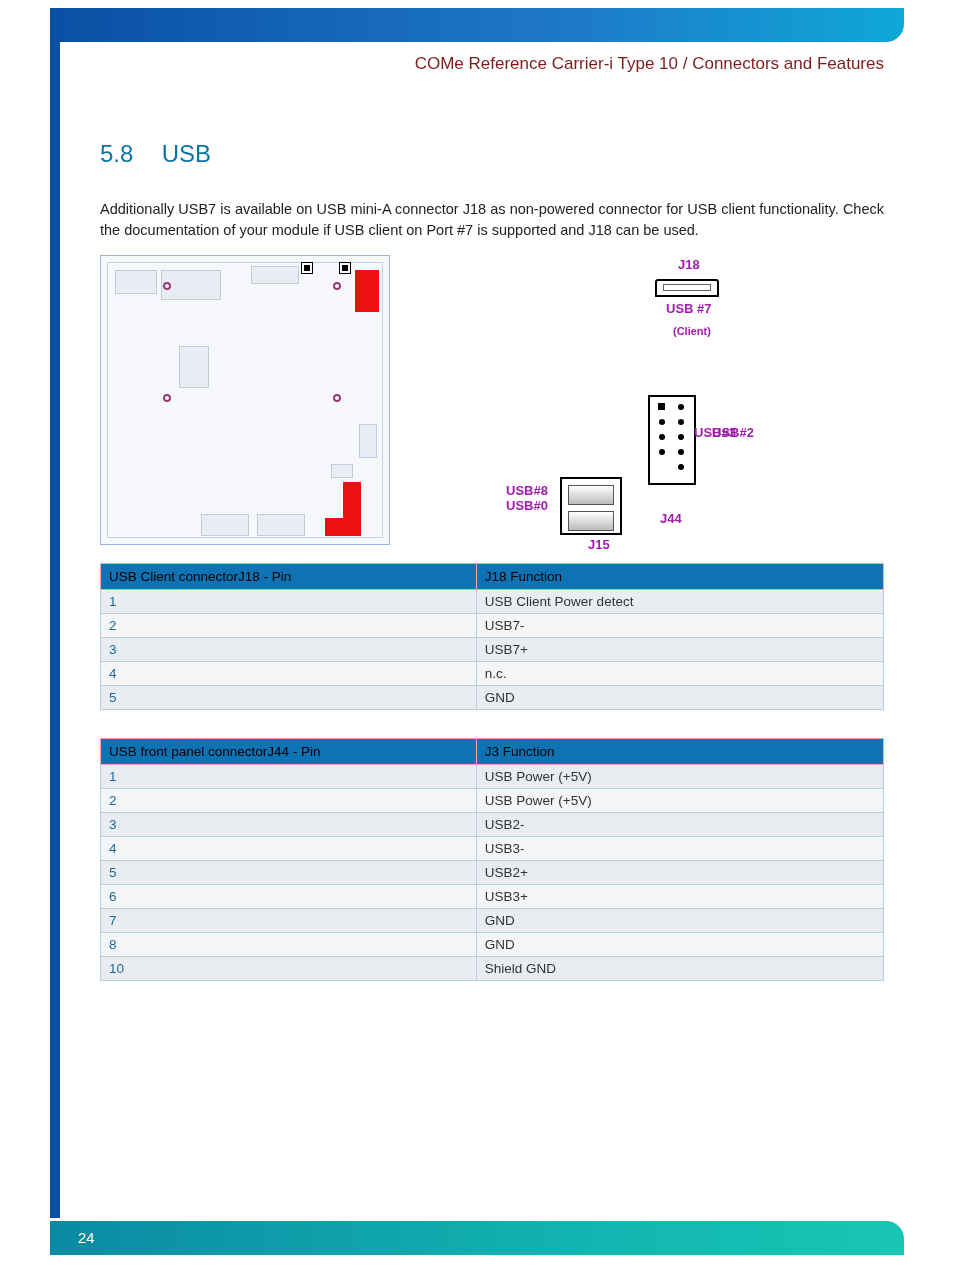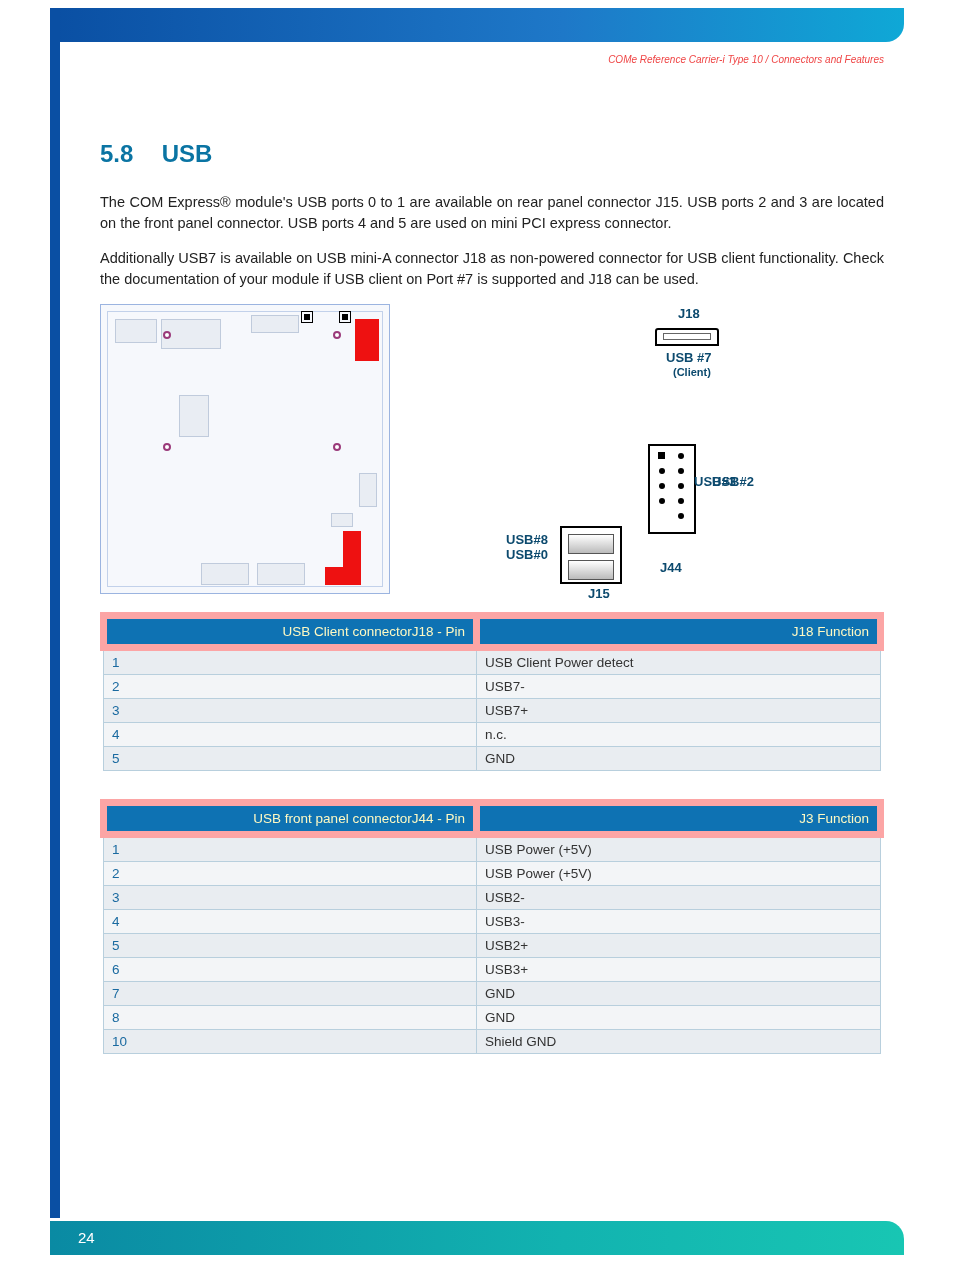--- a/index.html
+++ b/index.html
@@ -16,61 +16,61 @@
     top: 8px; left: 50px; right: 50px; height: 34px;
     background: linear-gradient(90deg, #0a4fa3 0%, #1e78c8 60%, #0fa8d6 100%);
     border-bottom-right-radius: 18px;
   }
   .spine {
     position: absolute; top: 8px; left: 50px; width: 10px; height: 1210px;
     background: #0a4fa3;
   }
   .header-path {
     position: absolute; top: 54px; right: 70px;
-    font-size: 10px; color: #ef4444; font-style: italic;
+    font-size: 17px; color: #7f1d1d;
   }
   .content {
     position: absolute; top: 140px; left: 100px; right: 70px;
   }
   h2.section {
-    color: #0a74a3; font-size: 24px; font-weight: 700; margin-bottom: 24px;
+    color: #0a74a3; font-size: 24px; font-weight: 400; margin-bottom: 31px;
   }
   h2.section .num { display:inline-block; width:55px; }
   p.body {
     font-size: 14.5px; line-height: 1.45; color: #222; margin-bottom: 14px;
     text-align: justify;
   }
   .figures {
     display: flex; gap: 40px; align-items: flex-start; margin: 10px 0 18px 0;
   }
   .pcb {
     width: 290px; height: 290px; position: relative;
     border: 1px solid #9bb4e0; background: #f6f8fc;
   }
   .pcb-inner { position:absolute; inset:6px; border:1px solid #c2d1ea; }
   .chip { position:absolute; background:#e9edf3; border:1px solid #c0cbdc; }
   .hl { position:absolute; background:#e11; }
   .hole { position:absolute; width:8px; height:8px; border:2px solid #9a3a7a; border-radius:50%; background:#fff; }
   .ports-area { width:420px; position:relative; height:290px; }
-  .lbl { position:absolute; font-size:13px; font-weight:700; color:#0c4a6e;text-align:center; }
-  .sub { font-weight:400; font-size:11px; }
+  .lbl { position:absolute; font-size:13px; font-weight:700; color:#a21caf;text-align:center; }
+  .sub { font-weight:400; font-size:11px;margin-top:8px; }
   .usb-mini { position:absolute; top:24px; left:225px; width:64px; height:18px; border:2px solid #000; border-radius:3px 3px 0 0; }
   .usb-mini::after { content:""; position:absolute; top:3px; left:6px; right:6px; height:5px; border:1px solid #666; }
   .header-pin-box { position:absolute; top:140px; left:218px; width:48px; height:90px; border:2px solid #000; }
   .pin-dot { position:absolute; width:6px; height:6px; background:#000; border-radius:50%; }
   .pin-sq  { position:absolute; width:7px; height:7px; background:#000; }
   .dual-usb { position:absolute; top:222px; left:130px; width:62px; height:58px; border:2px solid #000; }
   .dual-usb .slot { position:absolute; left:6px; right:6px; height:20px; border:1px solid #555; background:linear-gradient(#fff,#bbb); }
   table.pin {
     width: 100%; border-collapse: collapse; font-size: 13.5px; margin-bottom: 28px;
     border: 1px solid #6fa0c4;
   }
   table.pin th {
-    background: #0e72b3; color: #fef9c3; text-align: right; font-weight: 500;
-    padding: 5px 8px; border: 7px solid #fca5a5;
+    background: #0e72b3; color: #000000; text-align: left; font-weight: 500;
+    padding: 5px 8px; border: 1px solid #fca5a5;
   }
   table.pin td {
     padding: 4px 8px; border: 1px solid #b8cfdd;
   }
   table.pin tr:nth-child(odd) td { background: #e9edf1; }
   table.pin tr:nth-child(even) td { background: #f3f5f7; }
   table.pin td:first-child { color: #1a6aa0; width: 48%; }
   .footer {
     position: absolute; bottom: 18px; left: 50px; right: 50px; height: 34px;
     background: linear-gradient(90deg, #0a8aa3 0%, #12b3b0 60%, #18c6b3 100%);
@@ -84,21 +84,20 @@
 <div class="top-banner"></div>
 <div class="spine"></div>
 <div class="header-path">COMe Reference Carrier-i Type 10 / Connectors and Features</div>
 
 <div class="content">
   <h2 class="section">
     <span class="num">5.8</span>
     <span>USB</span>
   </h2>
 
-  <p class="body">The COM Express® module's USB ports 0 to 1 are available on rear panel connector J15. USB ports 2 and 3 are located on the front panel connector. USB ports 4 and 5 are used on mini PCI express connector.</p>
   <p class="body">Additionally USB7 is available on USB mini-A connector J18 as non-powered connector for USB client functionality. Check the documentation of your module if USB client on Port #7 is supported and J18 can be used.</p>
 
   <div class="figures">
 
     <div class="pcb">
       <div class="pcb-inner"></div>
 
       <div class="chip" style="top:14px;left:14px;width:42px;height:24px;"></div>
       <div class="chip" style="top:14px;left:60px;width:60px;height:30px;"></div>
       <div class="chip" style="top:10px;left:150px;width:48px;height:18px;"></div>

